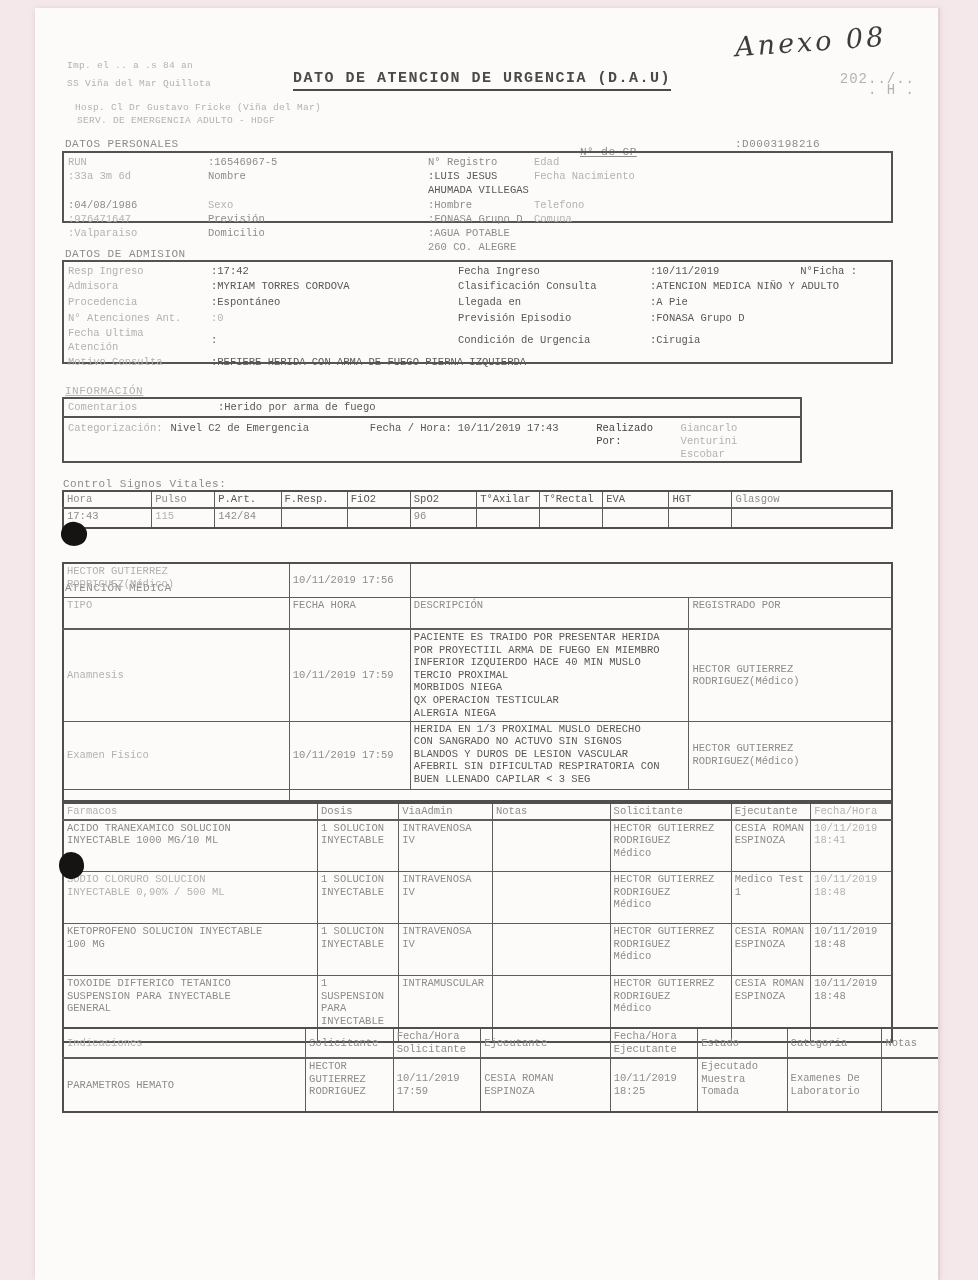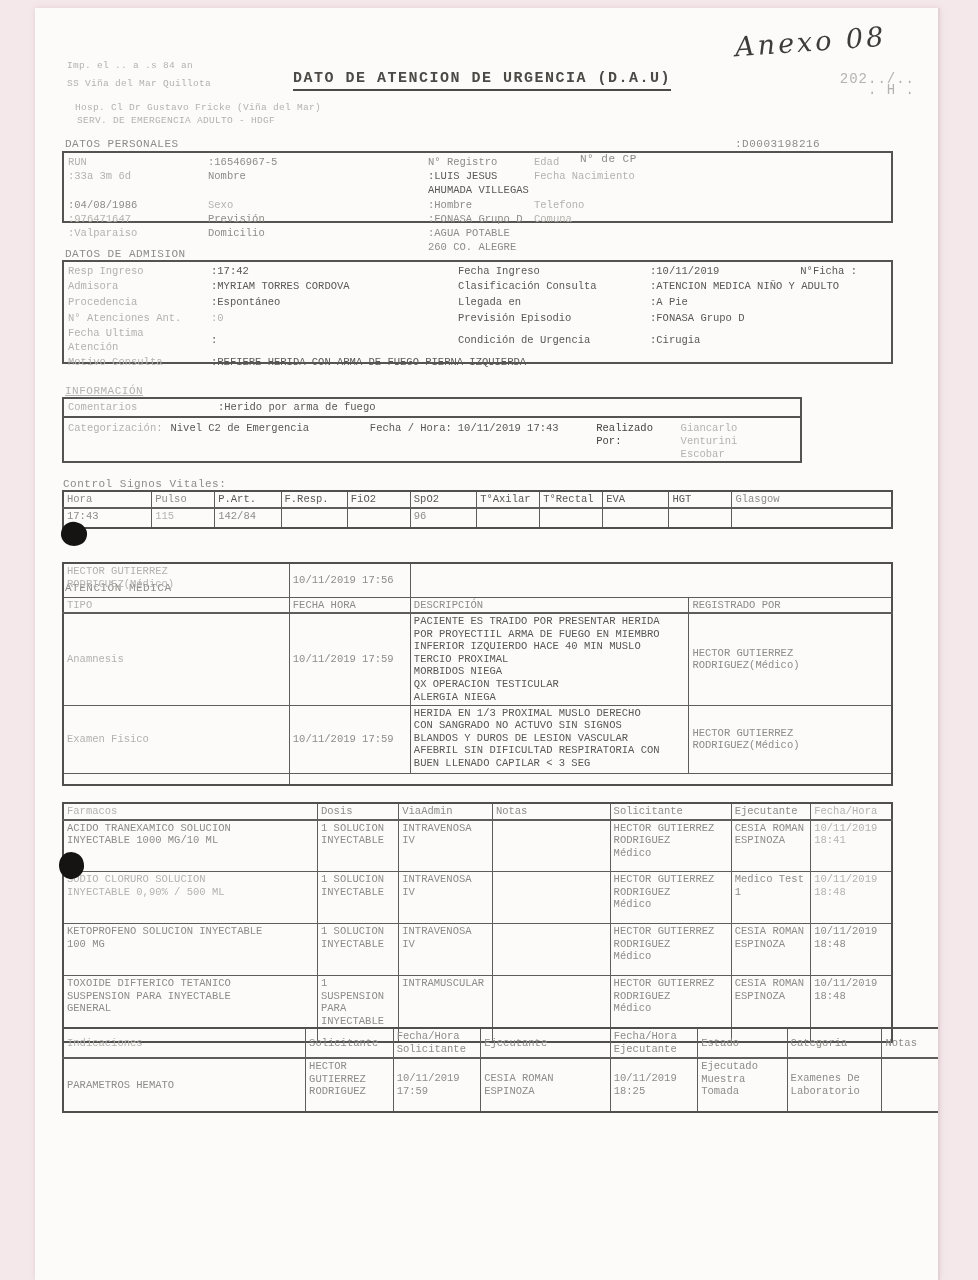--- a/index.html
+++ b/index.html
@@ -66,21 +66,21 @@
 
   <div class="abs hsmall faint" style="left:32px;top:52px;">Imp. el .. a .s 84 an</div>
   <div class="abs hsmall faint" style="left:32px;top:70px;">SS Viña del Mar Quillota</div>
   <div class="abs title" style="left:258px;top:62px;">DATO DE ATENCION DE URGENCIA (D.A.U)</div>
   <div class="abs stamp faint pre" style="left:770px;top:66px;width:110px;">202../..
 . H .</div>
   <div class="abs hsmall faint" style="left:40px;top:94px;">Hosp. Cl Dr Gustavo Fricke (Viña del Mar)</div>
   <div class="abs hsmall faint" style="left:42px;top:107px;">SERV. DE EMERGENCIA ADULTO - HDGF</div>
 
   <div class="abs sec dim" style="left:30px;top:130px;">DATOS PERSONALES</div>
-  <div class="abs sec dim" style="left:545px;top:145px;">N° de CP</div>
+  <div class="abs sec dim" style="left:545px;top:138px;text-decoration:underline;">N° de CP</div>
   <div class="abs sec dim" style="left:700px;top:130px;">:D0003198216</div>
 
   <div class="abs box" style="left:27px;top:143px;width:831px;height:72px;padding:2px 4px;">
     <div class="grid" style="grid-template-columns:140px 220px 106px 1fr;">
       <div class="cell faint">RUN</div>
       <div class="cell dim">:16546967-5</div>
       <div class="cell dim">N° Registro</div>
 
       <div class="cell faint">Edad</div>
       <div class="cell faint">:33a 3m 6d</div>
@@ -226,21 +226,21 @@
           <col style="width:33.6%">
           <col>
       </colgroup>
       <tbody>
           <tr style="height:34px;">
         <td class="faint">HECTOR GUTIERREZ
 RODRIGUEZ(Médico)</td>
         <td class="dim vmid">10/11/2019 17:56</td>
         <td colspan="2"></td>
       </tr>
-      <tr style="height:16px;">
+      <tr style="height:32px;">
         <th class="faint">TIPO</th>
         <th class="dim">FECHA HORA</th>
         <th class="dim">DESCRIPCIÓN</th>
         <th class="dim">REGISTRADO POR</th>
       </tr>
       <tr style="height:92px;">
         <td class="faint vmid">Anamnesis</td>
         <td class="dim vmid">10/11/2019 17:59</td>
         <td class="ink">PACIENTE ES TRAIDO POR PRESENTAR HERIDA
 POR PROYECTIIL ARMA DE FUEGO EN MIEMBRO

